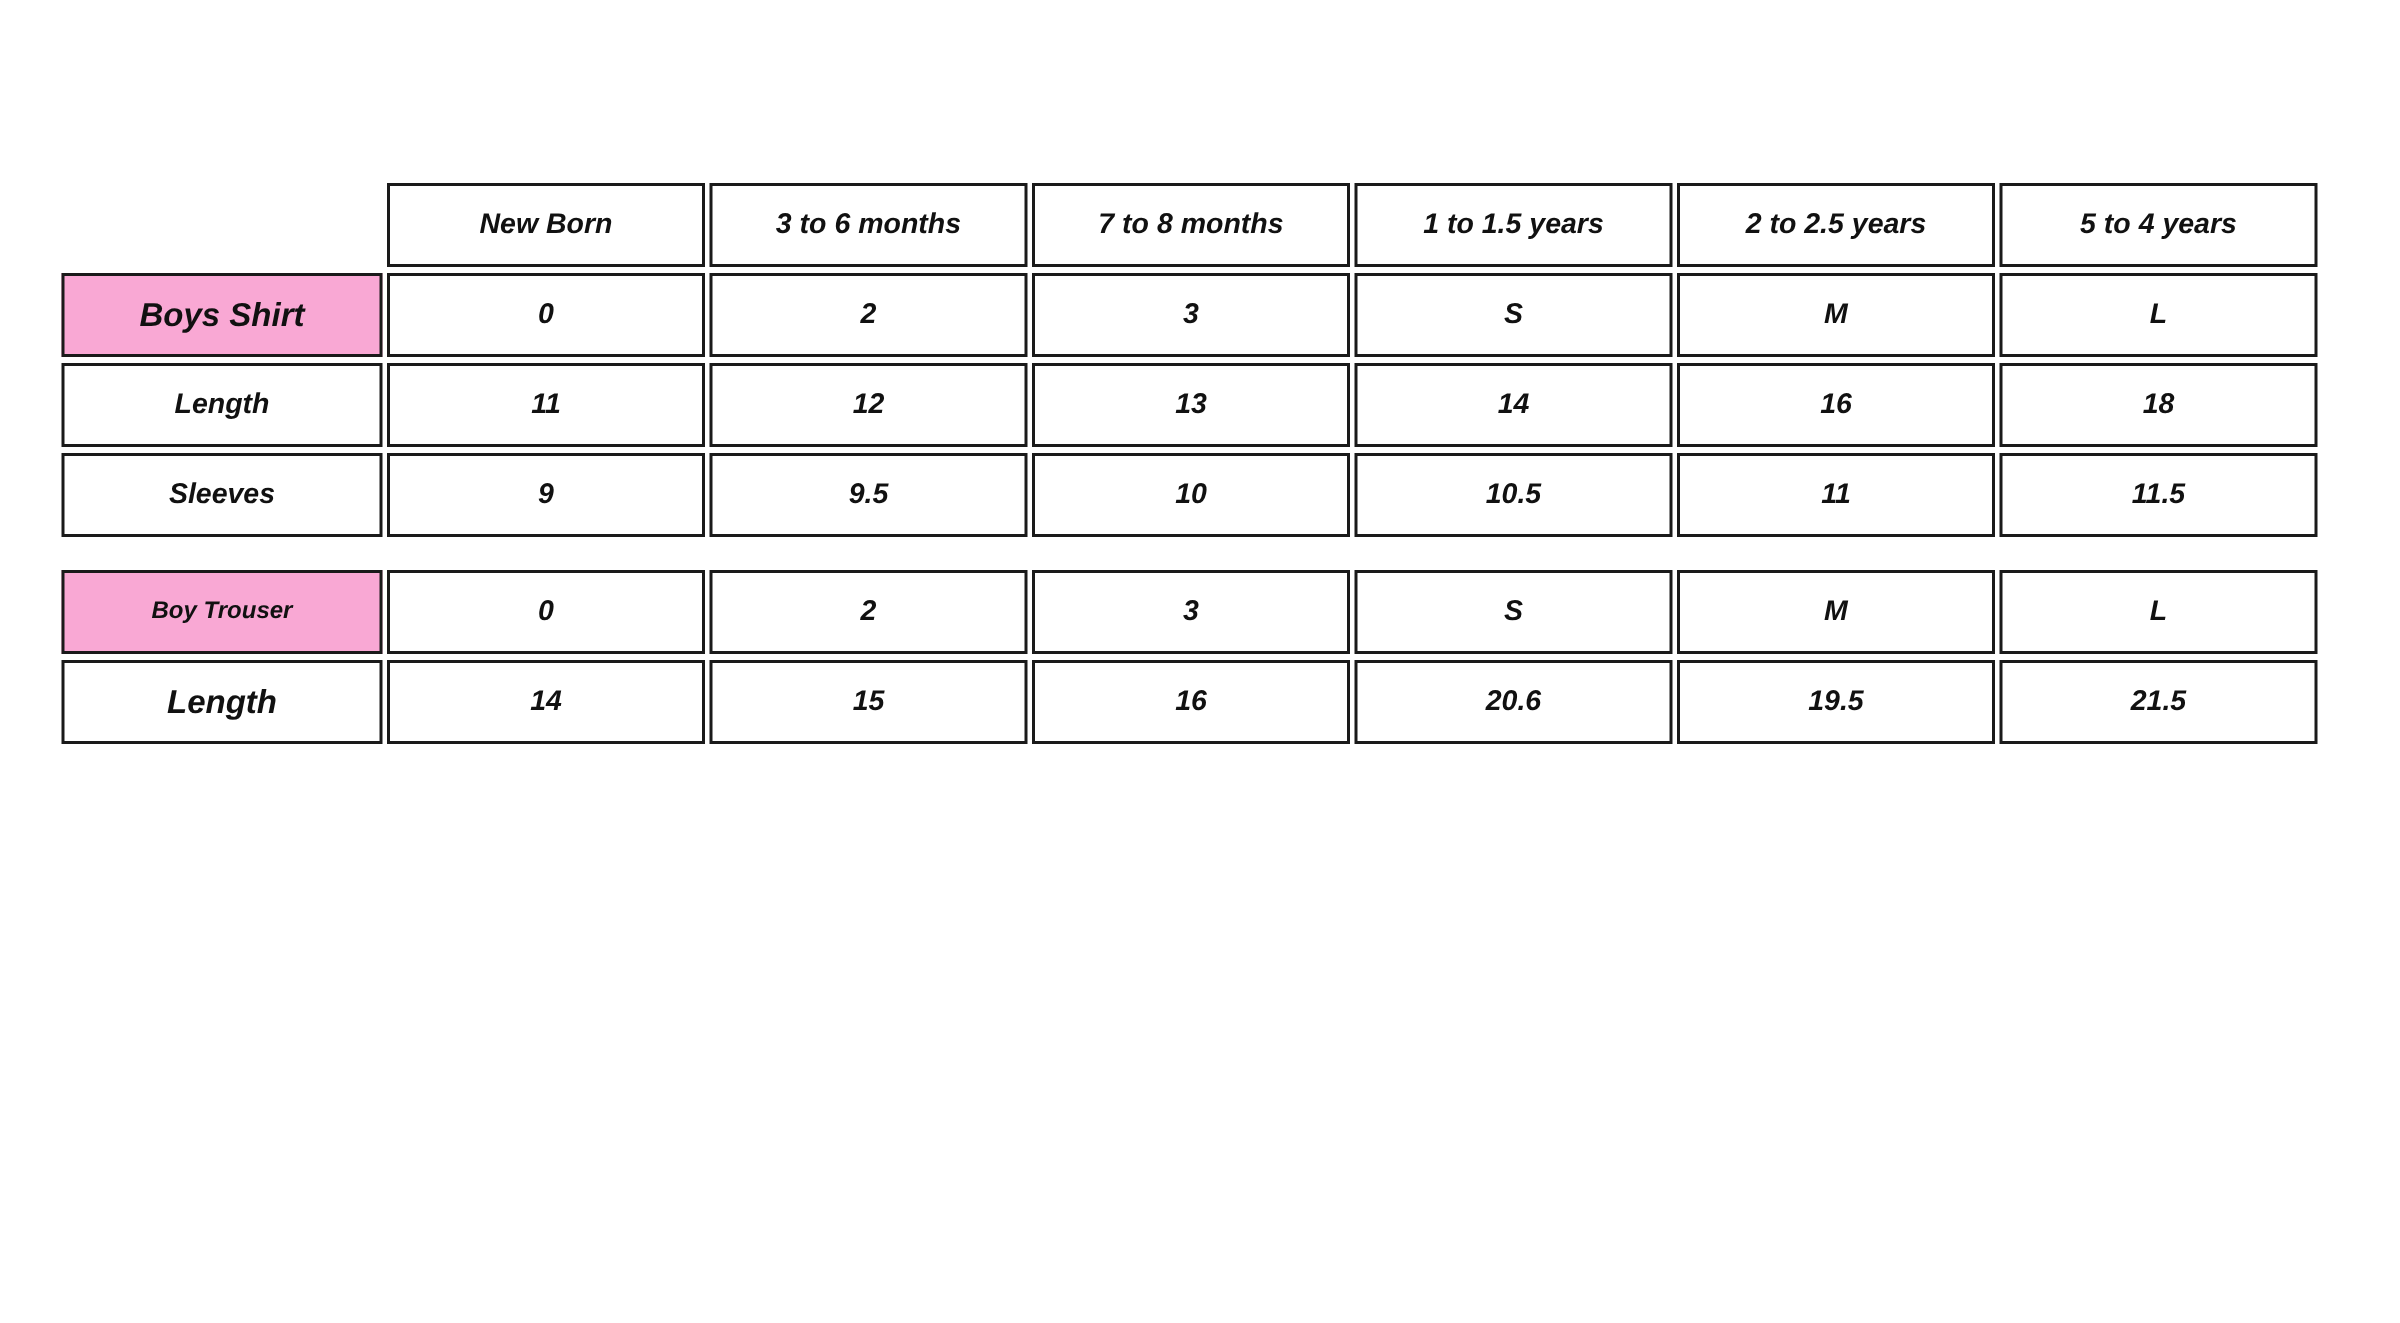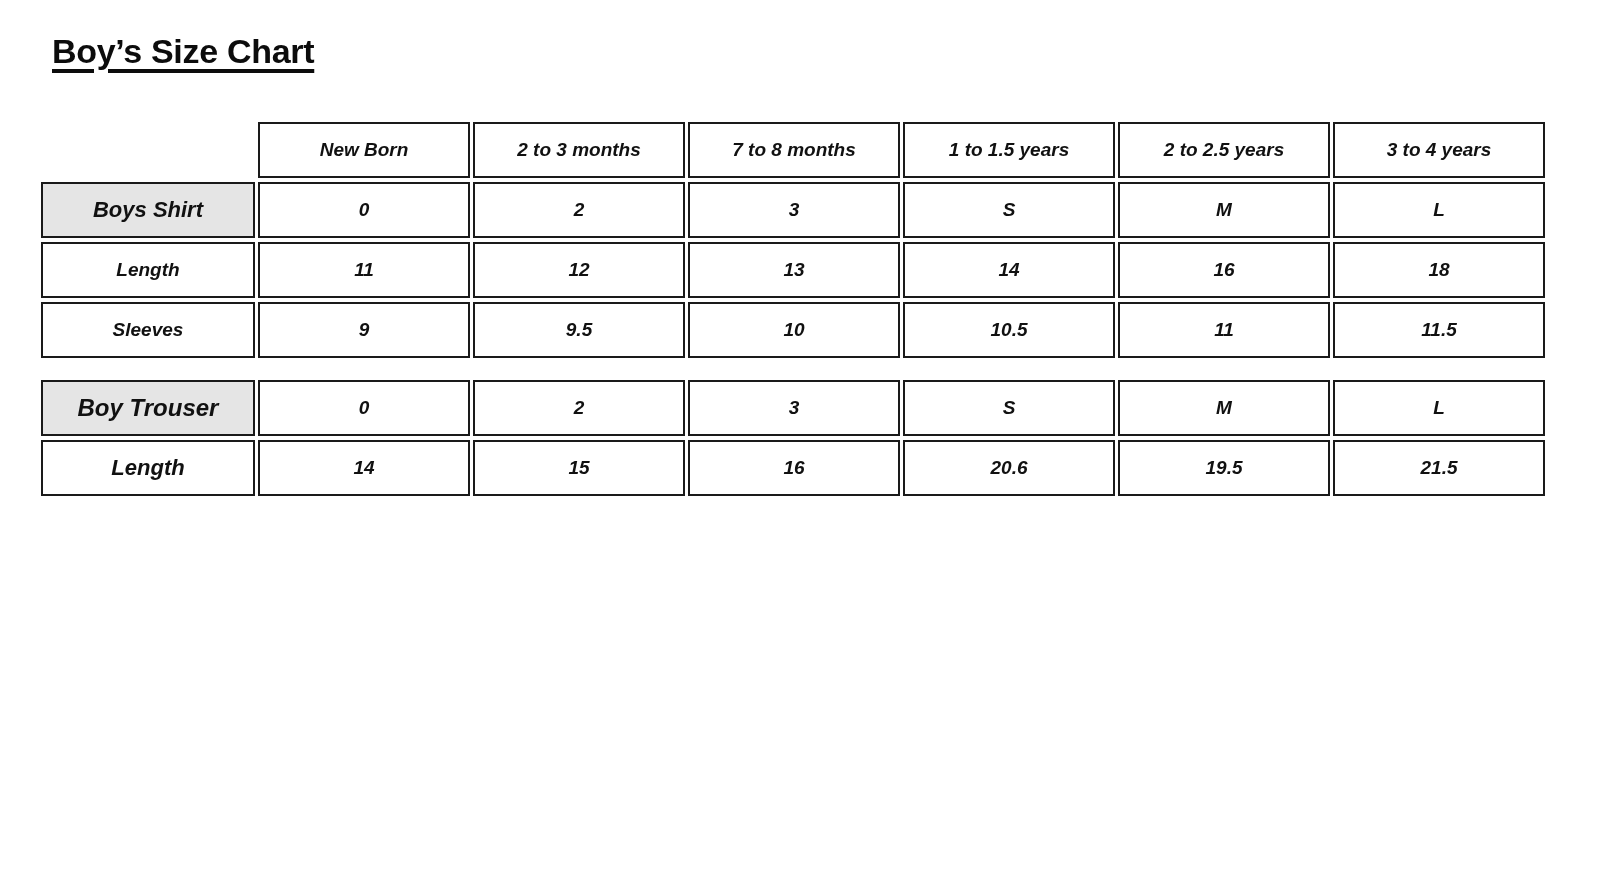--- a/index.html
+++ b/index.html
@@ -75,64 +75,63 @@
   }
   
   td.row-label {
     font-size: 23px;
     font-weight: bold;
   }
   td.row-label.sub {
     font-size: 22px;
   }
   td.row-label.highlight {
-    background: #e5e5e5;
+    background: #f9a8d4;
     font-size: 22px;
   }
   td.row-label.highlight.small {
-    font-size: 24px;
+    font-size: 16px;
   }
   td.data {
     font-size: 19px;
     font-weight: bold;
   }
   tr.spacer-row td {
     border: none !important;
     background: transparent !important;
     height: 14px;
     padding: 0;
   }
 </style>
 </head>
 <body>
 
 <div class="page">
 
-  <div class="title">Boy’s Size Chart</div>
 
   <div class="chart">
     <table class="size-table">
       <colgroup>
         <col class="label-col">
         <col class="data-col">
         <col class="data-col">
         <col class="data-col">
         <col class="data-col">
         <col class="data-col">
         <col class="data-col">
       </colgroup>
       <thead>
         <tr>
           <th class="head-blank"></th>
           <th class="col-head">New Born</th>
-          <th class="col-head">2 to 3 months</th>
+          <th class="col-head">3 to 6 months</th>
           <th class="col-head">7 to 8 months</th>
           <th class="col-head">1 to 1.5 years</th>
           <th class="col-head">2 to 2.5 years</th>
-          <th class="col-head">3 to 4 years</th>
+          <th class="col-head">5 to 4 years</th>
         </tr>
       </thead>
       <tbody>
 
         <tr>
           <td class="row-label highlight">Boys Shirt</td>
           <td class="data">0</td>
           <td class="data">2</td>
           <td class="data">3</td>
           <td class="data">S</td>

